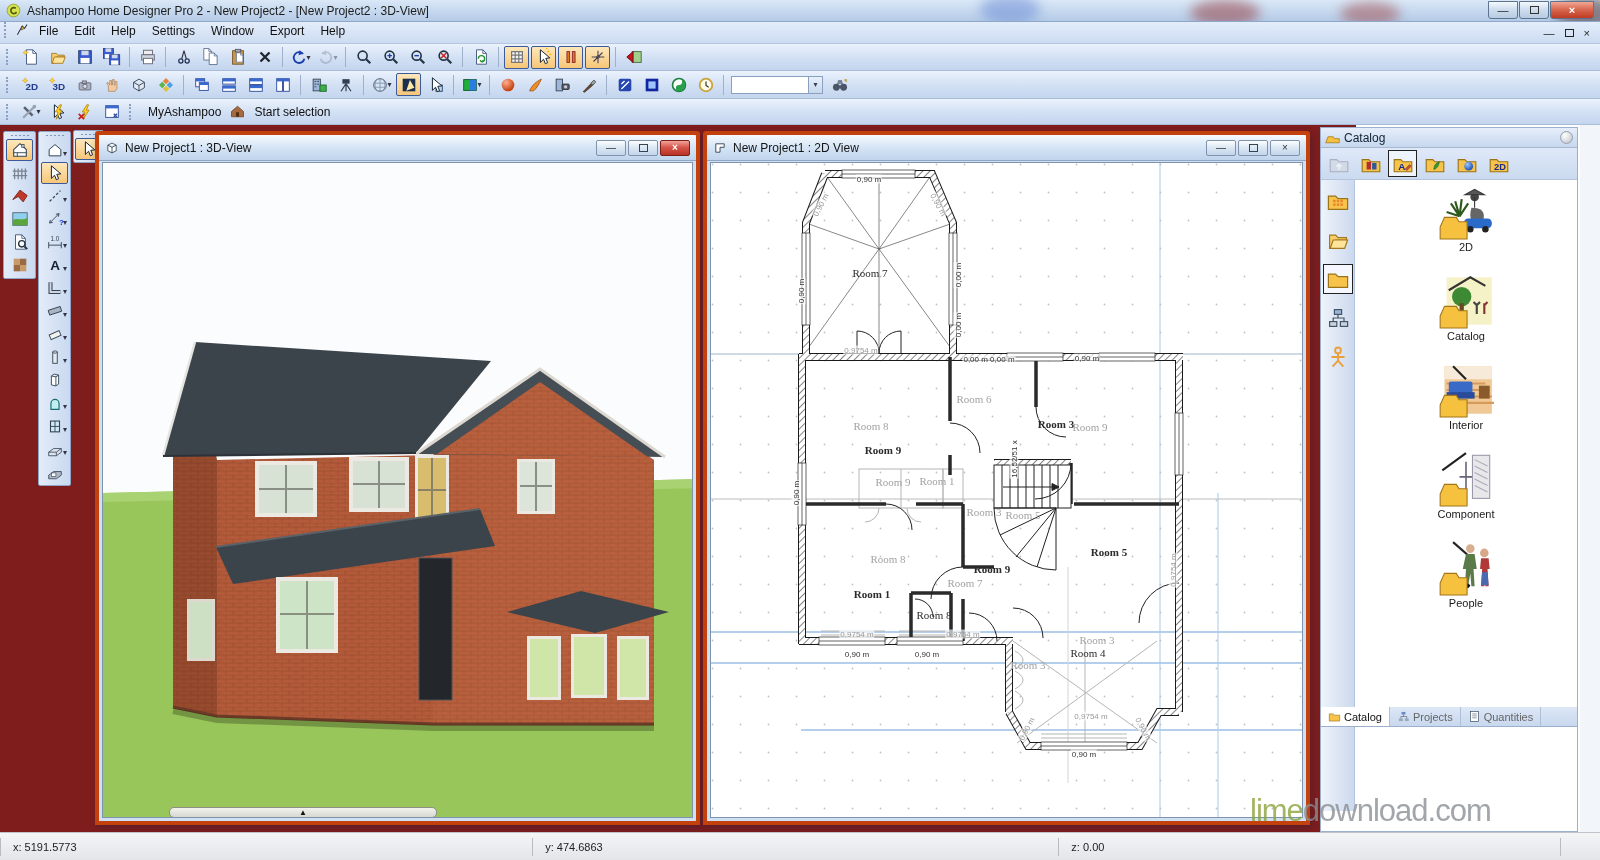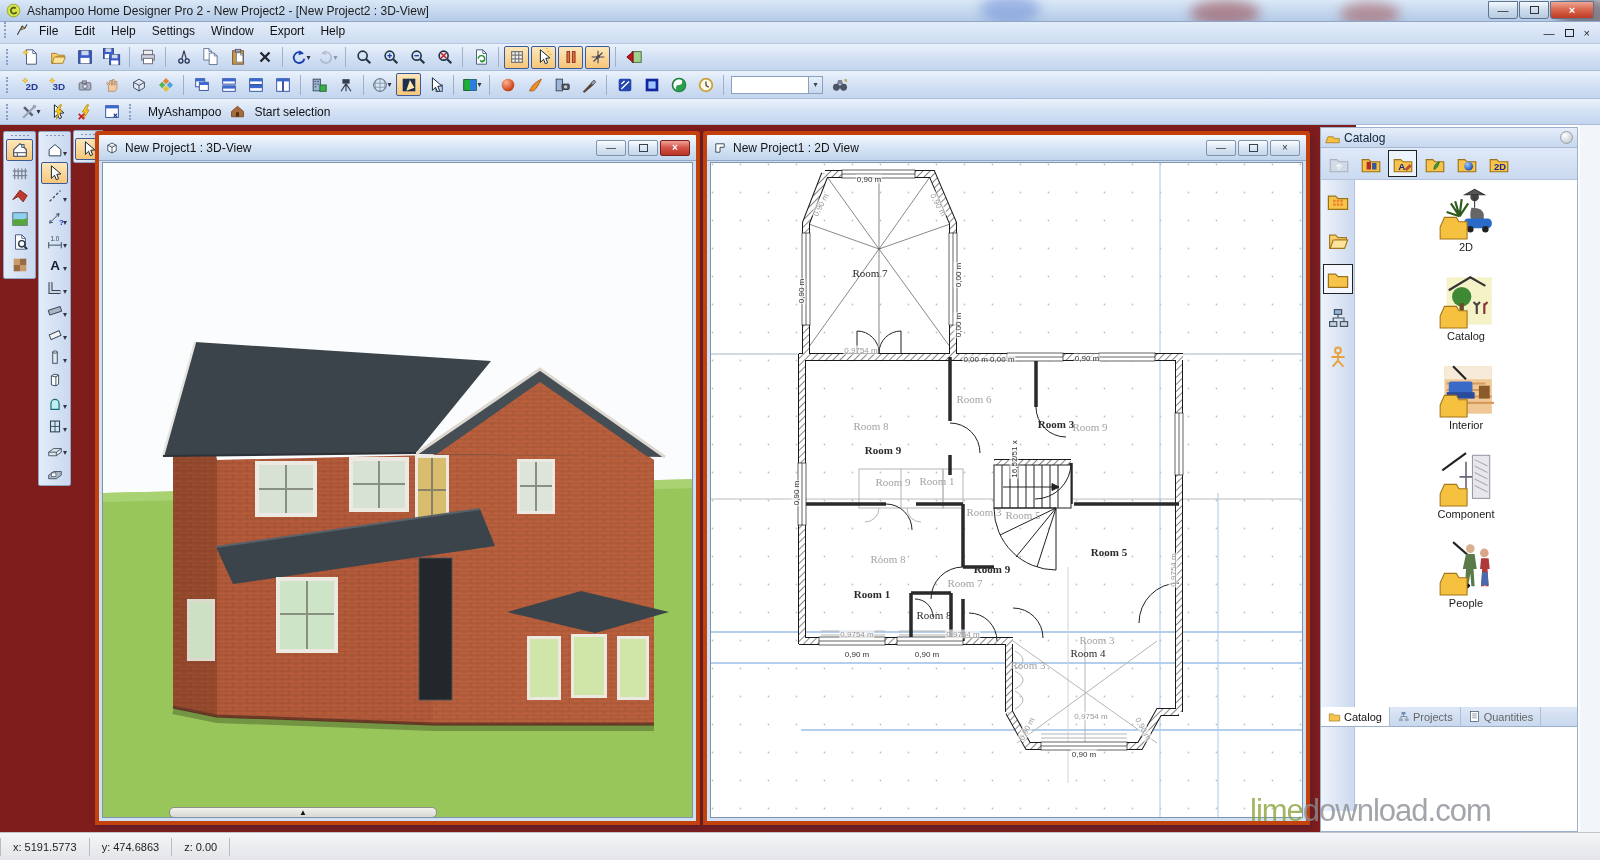--- a/index.html
+++ b/index.html
@@ -102,21 +102,21 @@
   .clabel { font-size:11px; color:#1a1a1a; margin-top:1px;}
 
   
   #bottomtabs { position:absolute; left:1320px; top:707px; width:258px; height:20px; background:linear-gradient(#dde7f6,#c8d8ee);
     border:1px solid #9ab0cc; border-top:none; display:flex; align-items:stretch; font-size:11px;}
   .btab { display:flex; align-items:center; gap:3px; padding:0 7px; color:#666; border-right:1px solid #aebfd8;}
   .btab.active { background:#fff; color:#111;}
 
   
   #statusbar { position:absolute; left:0; top:832px; width:1600px; height:28px; background:linear-gradient(#f4f5f7,#e3e5e9);
-    border-top:1px solid #bfc3c9; display:flex; align-items:center; justify-content:flex-start; font-size:11px; color:#222;}
+    border-top:1px solid #bfc3c9; display:flex; align-items:center; justify-content:space-between; font-size:11px; color:#222;}
   .sfield { border-left:1px solid #bbb; height:18px; display:flex; align-items:center; padding:0 12px;}
   #sfield-pad { width:40px; height:18px; border-left:1px solid #bbb;}
 
   
   #watermark { position:absolute; left:1250px; top:793px; font-size:31px; font-weight:normal; letter-spacing:-1px;
     z-index:50; pointer-events:none; opacity:.8;}
   #watermark .wm1 { color:var(--watermark_lime);}
   #watermark .wm2 { color:var(--watermark_grey);}
 
   #right-gap { position:absolute; left:1580px; top:0; width:20px; height:707px; background:#f2f6fb;}

